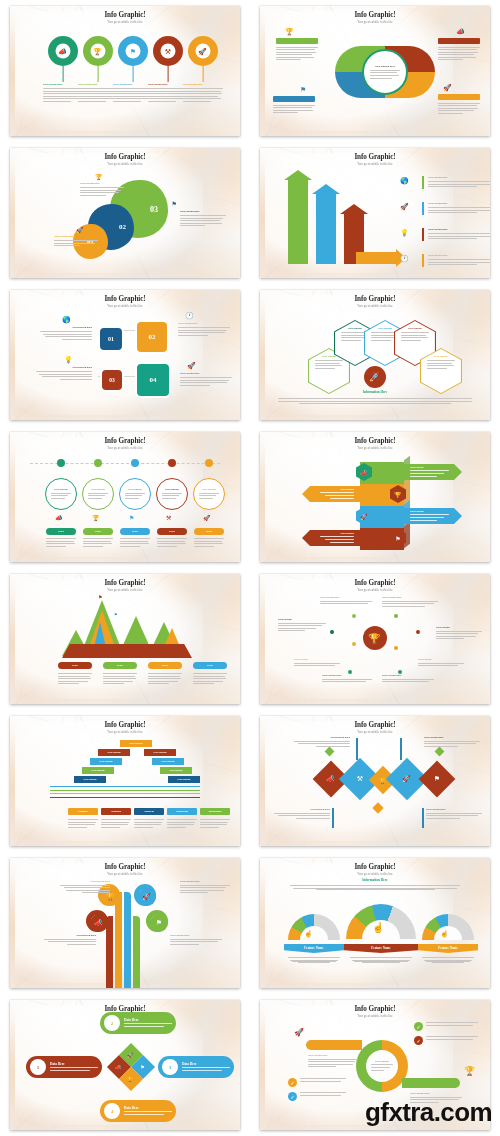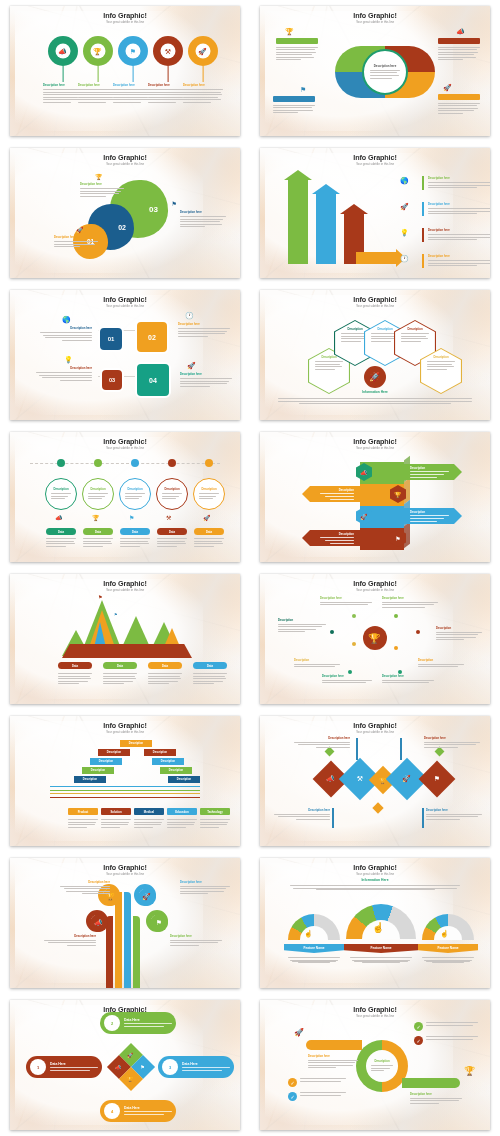--- a/index.html
+++ b/index.html
@@ -10,20 +10,21 @@
 
   .grid { position:absolute; left:0; top:0; width:500px; height:1136px;
           display:grid; grid-template-columns:repeat(2,250px);
           grid-auto-rows:142px; }
 
   .slide-cell { position:relative; padding:6px 10px 6px 10px; }
   .slide {
     position:relative; width:100%; height:100%; overflow:hidden;
     background:#ffffff;
     box-shadow:0 1px 3px rgba(0,0,0,0.28), 0 0 0 0.5px rgba(0,0,0,0.06);
+    font-family:Liberation Serif, serif;
   }
   
   .bg {
     position:absolute; inset:0;
     background:
       linear-gradient(118deg, rgba(255,255,255,0) 52%, rgba(236,232,228,.85) 70%, rgba(255,255,255,.2) 86%),
       linear-gradient(200deg, rgba(246,226,205,.0) 40%, rgba(239,206,170,.55) 72%, rgba(255,255,255,0) 92%),
       radial-gradient(circle at 92% 10%, rgba(241,196,150,.75) 0%, rgba(255,255,255,0) 34%),
       radial-gradient(circle at 10% 88%, rgba(238,216,198,.8) 0%, rgba(255,255,255,0) 42%),
       radial-gradient(circle at 75% 92%, rgba(232,229,226,.9) 0%, rgba(255,255,255,0) 40%),
@@ -1366,13 +1367,14 @@
                 <i style="width:100%"></i>
                 <i style="width:90%"></i>
               </div>
             </div>
         </div>
       </div>
     </div>
 
   </div>
 
+  <div id="wm">gfxtra.com</div>
 </div>
 
 </body></html>

